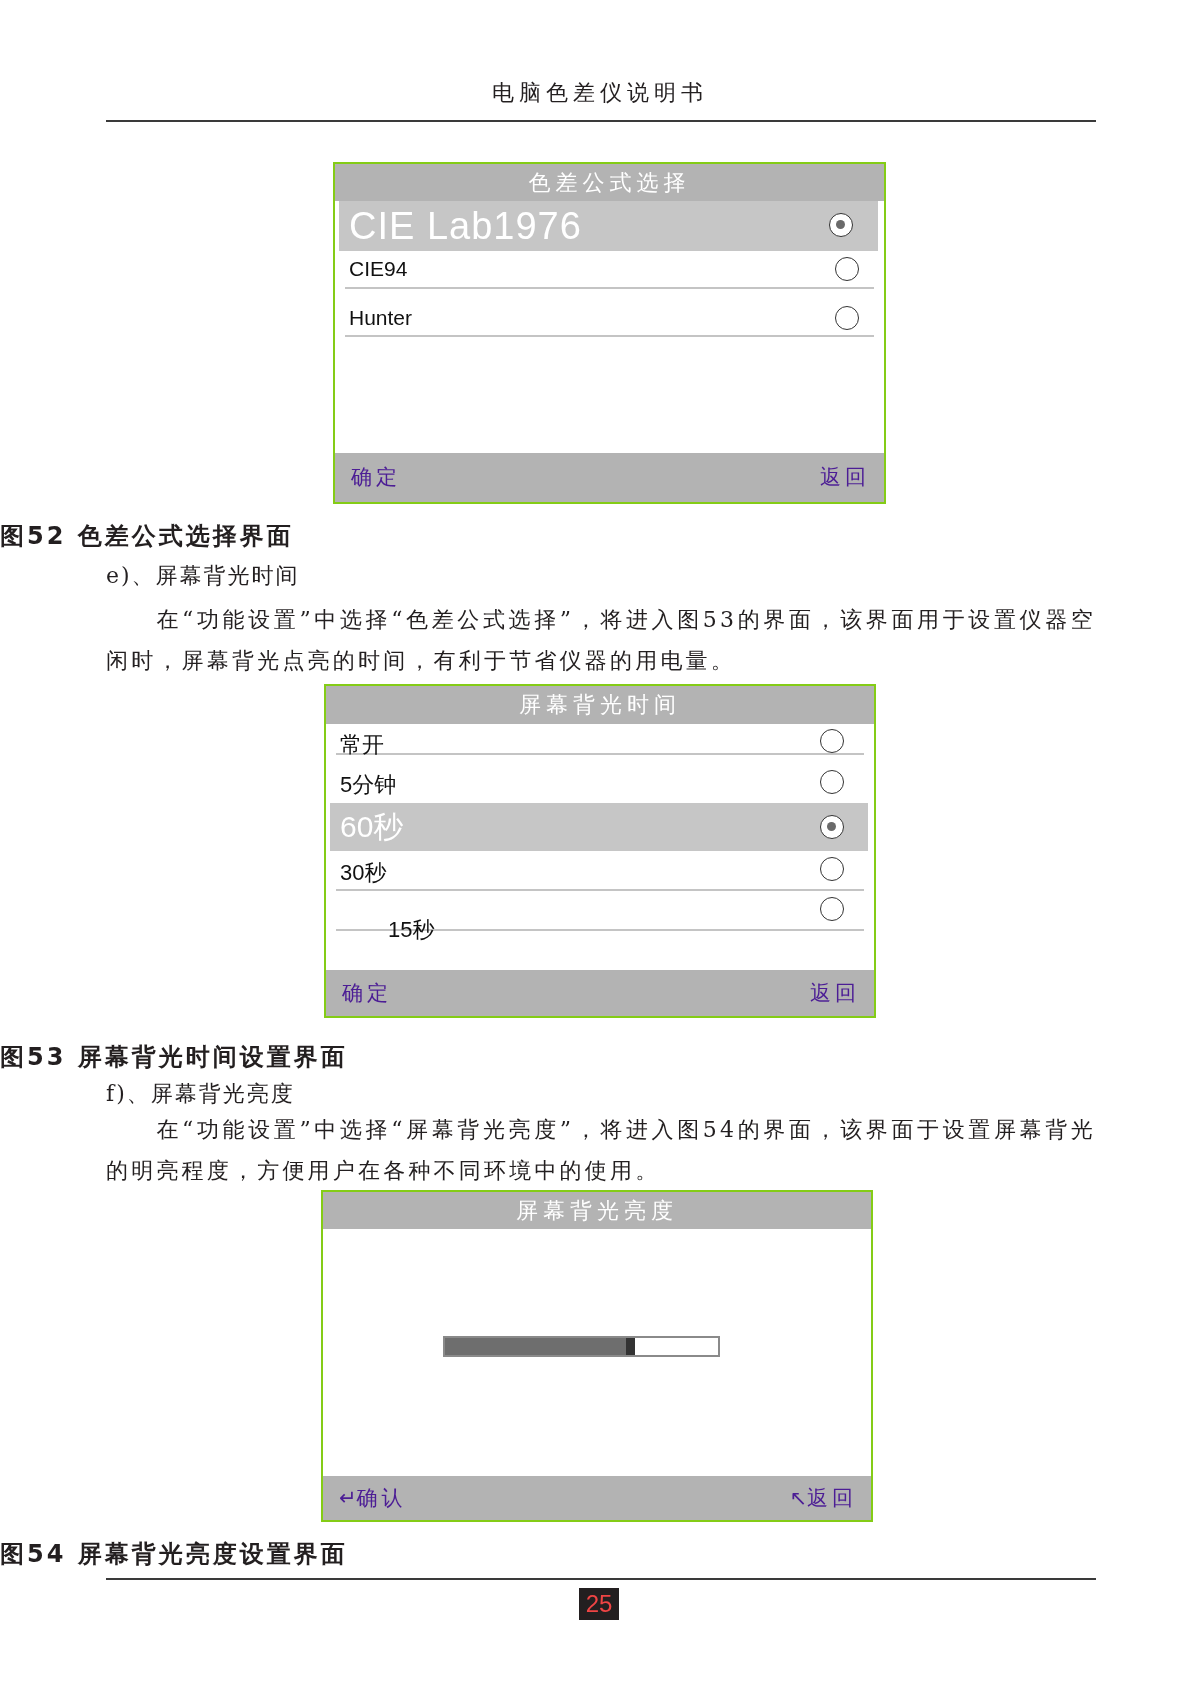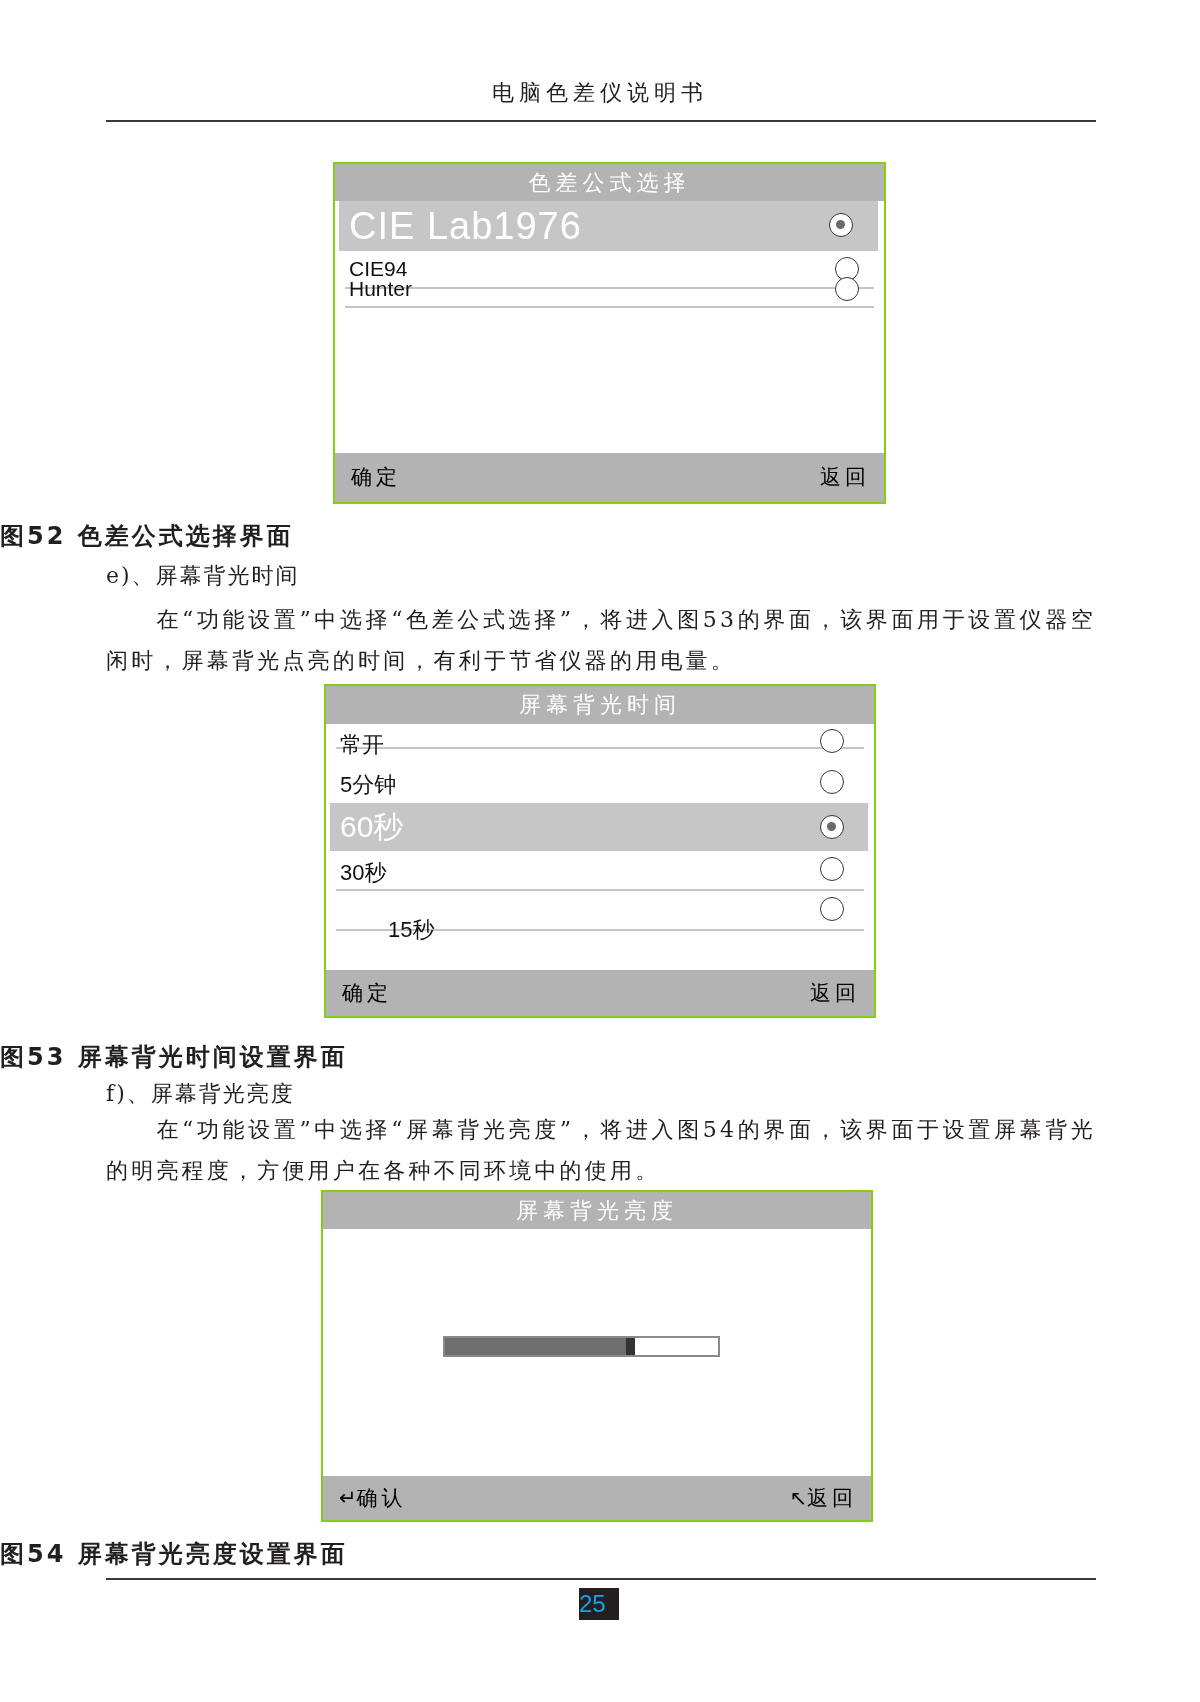--- a/index.html
+++ b/index.html
@@ -11,75 +11,75 @@
   .rule { left:106px; width:990px; height:2px; background:#3a3a3a; }
 
   .caption { left:0; width:1159px; text-align:left; font-size:24px; letter-spacing:3px; font-weight:bold; font-family:"DejaVu Sans", sans-serif; }
   .section-title { left:106px; font-size:22px; font-family:"DejaVu Serif", serif; letter-spacing:2px; }
   .para { left:106px; width:990px; font-size:22px; font-family:"DejaVu Serif", serif; line-height:41px; letter-spacing:3.2px; text-align:justify; }
   .para .indent { display:inline-block; width:50px; }
 
   
   .panel { border:2px solid #84cc16; background:#ffffff; overflow:hidden; }
   .panel-header { position:absolute; left:0; right:0; top:0; background:#b3b3b3; color:#ffffff; text-align:center; letter-spacing:5px; font-size:22px; }
-  .panel-footer { position:absolute; left:0; right:0; bottom:0; background:#b3b3b3; color:#000000; font-size:21px; letter-spacing:4px;text-decoration:underline; }
+  .panel-footer { position:absolute; left:0; right:0; bottom:0; background:#b3b3b3; color:#4c1d95; font-size:21px; letter-spacing:4px;text-decoration:underline; }
   .panel-footer .left { position:absolute; left:16px; }
   .panel-footer .right { position:absolute; right:14px; }
 
   .opt { position:absolute; left:10px; right:10px; border-bottom:2px solid #c4c4c4; }
   .opt .label { position:absolute; left:4px; color:#111111; font-family:"Liberation Sans Narrow","Liberation Sans", sans-serif; }
   .opt.selected { background:#c6c6c6; border-bottom:none; left:4px; right:6px; }
   .opt.selected .label { color:#ffffff; left:10px; }
   .radio { position:absolute; width:24px; height:24px; border:1.5px solid #333333; border-radius:50%; background:#ffffff; }
   .radio .dot { position:absolute; left:6px; top:6px; width:9px; height:9px; border-radius:50%; background:#6a6a6a; }
 
   .slider-track { background:#ffffff; border:2px solid #8a8a8a; }
   .slider-fill { background:#6e6e6e; }
   .slider-knob { background:#333333; }
 
-  .page-num { background:#231f20; color:#0ea5e9; font-size:24px; line-height:32px; font-family:"Liberation Sans", sans-serif; }
+  .page-num { background:#231f20; color:#ef4444; text-align:center; font-size:24px; line-height:32px; font-family:"Liberation Sans", sans-serif; }
 </style>
 </head>
 <body>
 
 <div class="abs page-header">电脑色差仪说明书</div>
 <div class="abs rule" style="top:120px;"></div>
 
 <div class="abs panel" style="left:333px; top:162px; width:553px; height:342px;">
   <div class="panel-header" style="height:37px; line-height:37px;">色差公式选择</div>
 
   <div class="opt selected" style="top:37px; height:50px;">
     <span class="label" style="top:2px; font-size:38px; line-height:46px; font-family:'Liberation Sans', sans-serif; letter-spacing:1px;">CIE Lab1976</span>
     <span class="radio" style="left:490px; top:12px;">
         <span class="dot"></span>
       </span>
   </div>
   <div class="opt" style="top:87px; height:38px;">
     <span class="label" style="top:6px; font-size:21px;">CIE94</span>
     <span class="radio" style="left:490px; top:6px;"></span>
   </div>
-  <div class="opt" style="top:108px; height:36px;">
+  <div class="opt" style="top:137px; height:36px;">
     <span class="label" style="top:5px; font-size:21px;">Hunter</span>
     <span class="radio" style="left:490px; top:5px;"></span>
   </div>
 
   <div class="panel-footer" style="height:49px; line-height:49px;">
     <span class="left">确定</span>
     <span class="right">返回</span>
   </div>
 </div>
 <div class="abs caption" style="top:520px;">图52 色差公式选择界面</div>
 
 <div class="abs section-title" style="top:561px;">e)、屏幕背光时间</div>
 <div class="abs para" style="top:599px;"><span class="indent"></span><span>在“功能设置”中选择“色差公式选择”，将进入图53的界面，该界面用于设置仪器空闲时，屏幕背光点亮的时间，有利于节省仪器的用电量。</span></div>
 
 <div class="abs panel" style="left:324px; top:684px; width:552px; height:334px;">
   <div class="panel-header" style="height:38px; line-height:38px;">屏幕背光时间</div>
 
-  <div class="opt" style="top:38px; height:25px;">
+  <div class="opt" style="top:38px; height:31px;">
     <span class="label" style="top:6px; font-size:22px;">常开</span>
     <span class="radio" style="left:484px; top:5px;"></span>
   </div>
   <div class="opt" style="top:77px; height:40px; border-bottom:none;">
     <span class="label" style="top:7px; font-size:22px;">5分钟</span>
     <span class="radio" style="left:484px; top:7px;"></span>
   </div>
   <div class="opt selected" style="top:117px; height:48px;">
     <span class="label" style="top:6px; font-size:30px; line-height:36px;">60秒</span>
     <span class="radio" style="left:490px; top:12px;">

